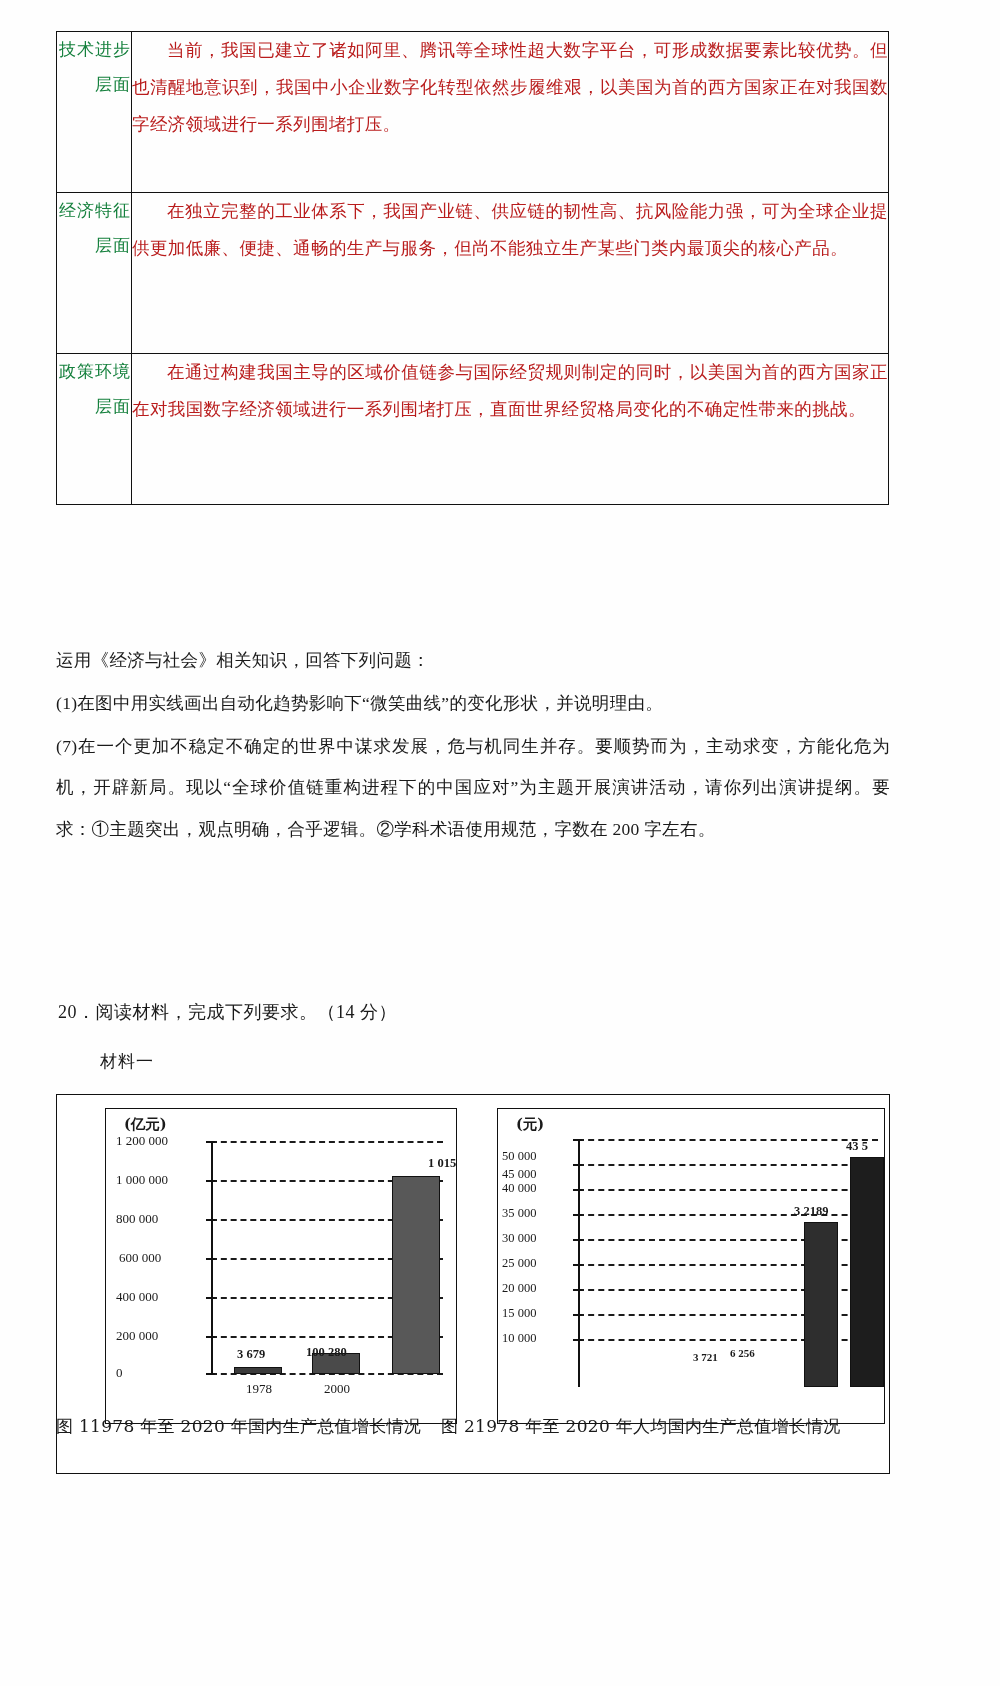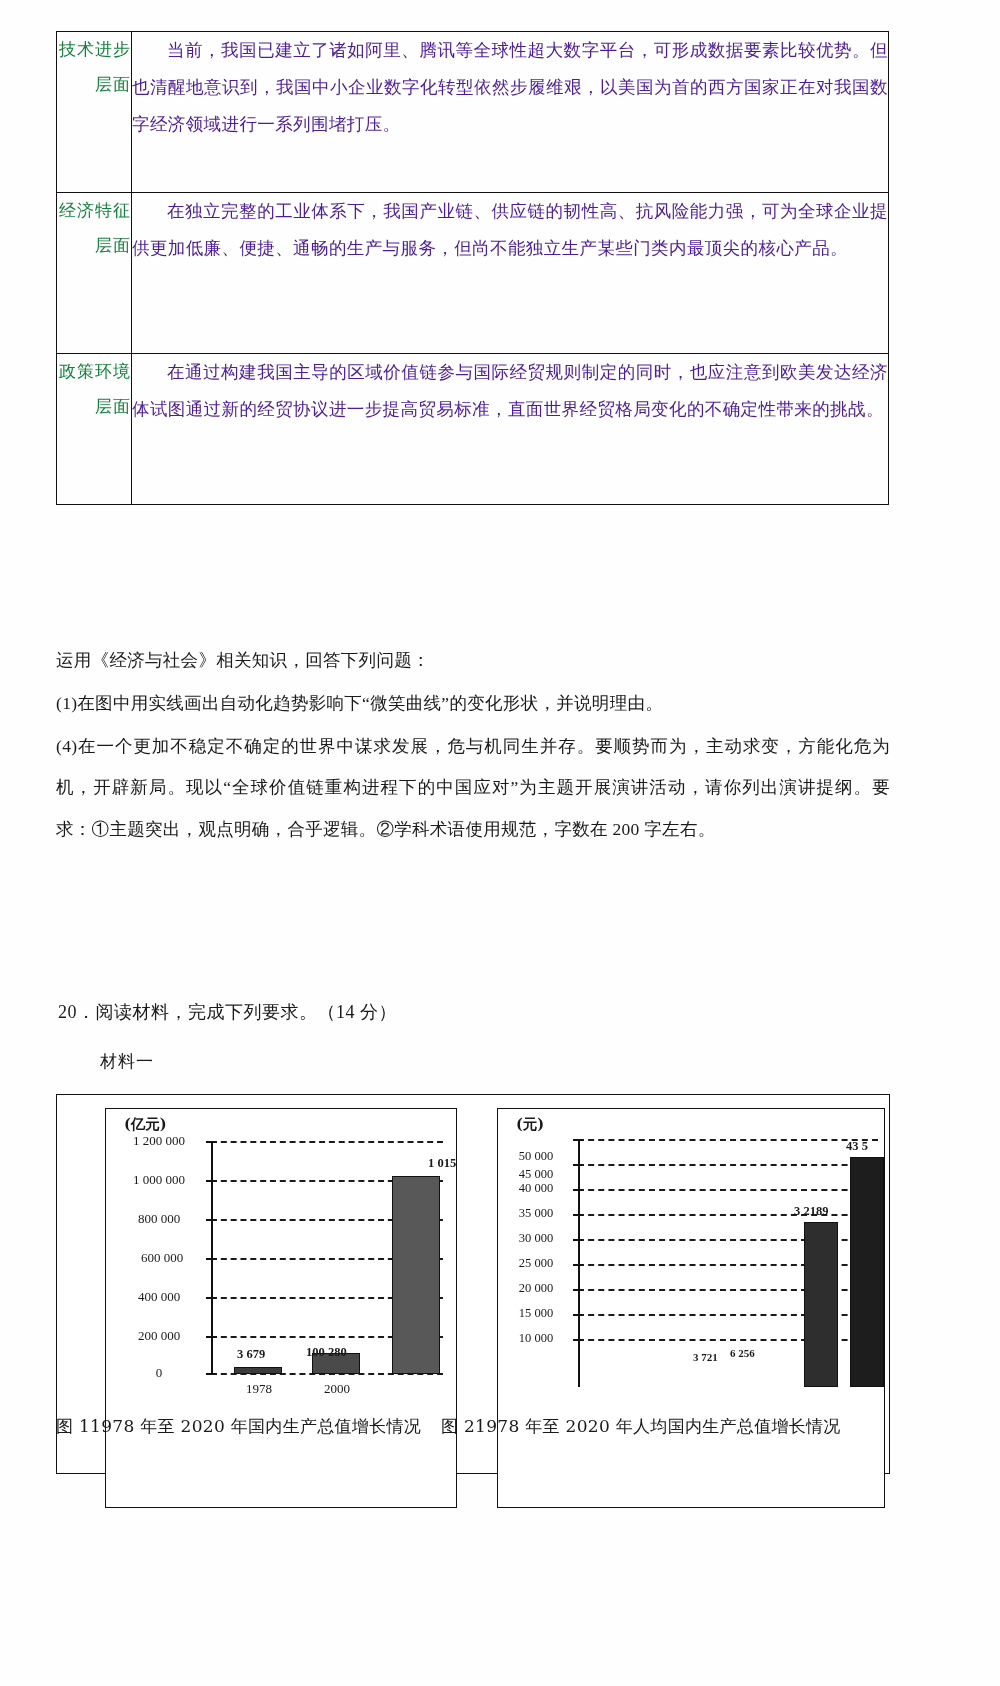--- a/index.html
+++ b/index.html
@@ -47,21 +47,21 @@
     letter-spacing: 1px;
     color: #15803d;
   }
   .body-cell {
     padding: 16px 14px 16px 16px;
     font-family: "DejaVu Serif", "Liberation Serif", serif;
     font-size: 17.5px;
     line-height: 2.1;
     text-align: justify;
     text-indent: 2em;
-    color: #4c1d95;
+    color: #b91c1c;
     letter-spacing: 0.4px;
   }
   .row1 .body-cell { height: 160px; }
   .row2 .body-cell { height: 160px; }
   .row3 .body-cell { height: 150px; }
 
   
   .qblock {
     position: absolute;
     left: 56px;
@@ -100,21 +100,21 @@
     top: 1094px;
     width: 834px;
     height: 380px;
     border: 1.5px solid #111;
     box-sizing: border-box;
     background: #fff;
   }
   .chart-box {
     position: absolute;
     top: 13px;
-    height: 400px;
+    height: 316px;
     border: 1.5px solid #111;
     box-sizing: border-box;
     background: #fff;
     overflow: hidden;
   }
   .chart-left  { left: 48px;  width: 352px; }
   .chart-right { left: 440px; width: 388px; }
 
   .unit-label {
     position: absolute;
@@ -133,21 +133,21 @@
     border-left: 2px solid #111;
   }
   .ytick {
     position: absolute;
     width: 9px;
     height: 0;
     border-top: 2px solid #111;
   }
   .ylabel {
     position: absolute;
-    text-align: center;
+    text-align: left;
     font-size: 13px;
     font-family: "Liberation Serif", serif;
     white-space: nowrap;
   }
   .ylabel.small { font-size: 12.5px; }
   .bar {
     position: absolute;
     border: 1px solid #111;
     box-sizing: border-box;
   }
@@ -209,29 +209,29 @@
         <tr class="row1">
       <td class="cat-cell">技术进步层面</td>
       <td class="body-cell">当前，我国已建立了诸如阿里、腾讯等全球性超大数字平台，可形成数据要素比较优势。但也清醒地意识到，我国中小企业数字化转型依然步履维艰，以美国为首的西方国家正在对我国数字经济领域进行一系列围堵打压。</td>
     </tr>
     <tr class="row2">
       <td class="cat-cell">经济特征层面</td>
       <td class="body-cell">在独立完整的工业体系下，我国产业链、供应链的韧性高、抗风险能力强，可为全球企业提供更加低廉、便捷、通畅的生产与服务，但尚不能独立生产某些门类内最顶尖的核心产品。</td>
     </tr>
     <tr class="row3">
       <td class="cat-cell">政策环境层面</td>
-      <td class="body-cell">在通过构建我国主导的区域价值链参与国际经贸规则制定的同时，也应注意到欧美发达经济体试图通过新的经贸协议进一步提高贸易标准，直面世界经贸格局变化的不确定性带来的挑战。</td>
+      <td class="body-cell">在通过构建我国主导的区域价值链参与国际经贸规则制定的同时，以美国为首的西方国家正在对我国数字经济领域进行一系列围堵打压，直面世界经贸格局变化的不确定性带来的挑战。</td>
     </tr>
   </tbody>
     </table>
 
   <div class="qblock">
     <div class="qline">运用《经济与社会》相关知识，回答下列问题：</div>
     <div class="qline p2">(1)在图中用实线画出自动化趋势影响下“微笑曲线”的变化形状，并说明理由。</div>
-    <div class="qline p2">(4)在一个更加不稳定不确定的世界中谋求发展，危与机同生并存。要顺势而为，主动求变，方能化危为机，开辟新局。现以“全球价值链重构进程下的中国应对”为主题开展演讲活动，请你列出演讲提纲。要求：①主题突出，观点明确，合乎逻辑。②学科术语使用规范，字数在 200 字左右。</div>
+    <div class="qline p2">(7)在一个更加不稳定不确定的世界中谋求发展，危与机同生并存。要顺势而为，主动求变，方能化危为机，开辟新局。现以“全球价值链重构进程下的中国应对”为主题开展演讲活动，请你列出演讲提纲。要求：①主题突出，观点明确，合乎逻辑。②学科术语使用规范，字数在 200 字左右。</div>
   </div>
 
   <div class="q18">20．阅读材料，完成下列要求。（14 分）</div>
   <div class="mat1">材料一</div>
 
   <div class="fig-frame">
 
     <div class="chart-box chart-left">
       <div class="unit-label" style="left:18px; top:6px;">(亿元)</div>
 

